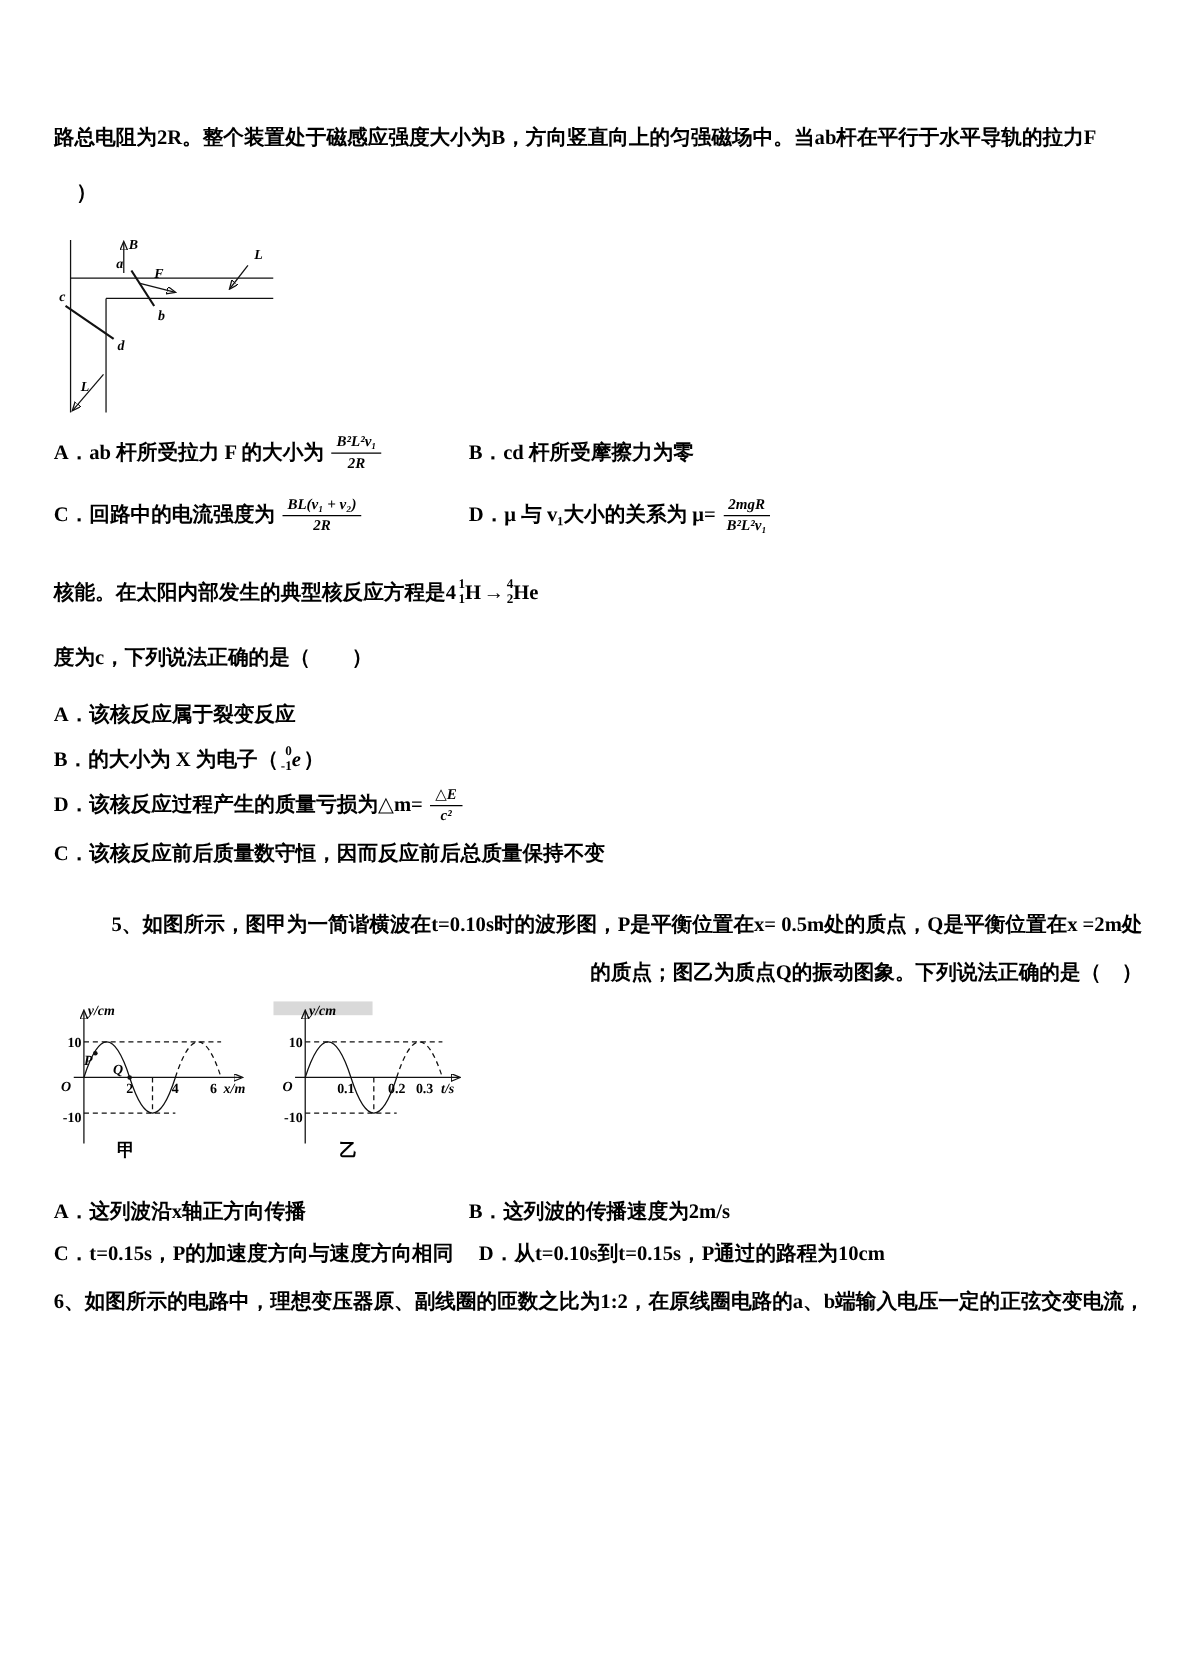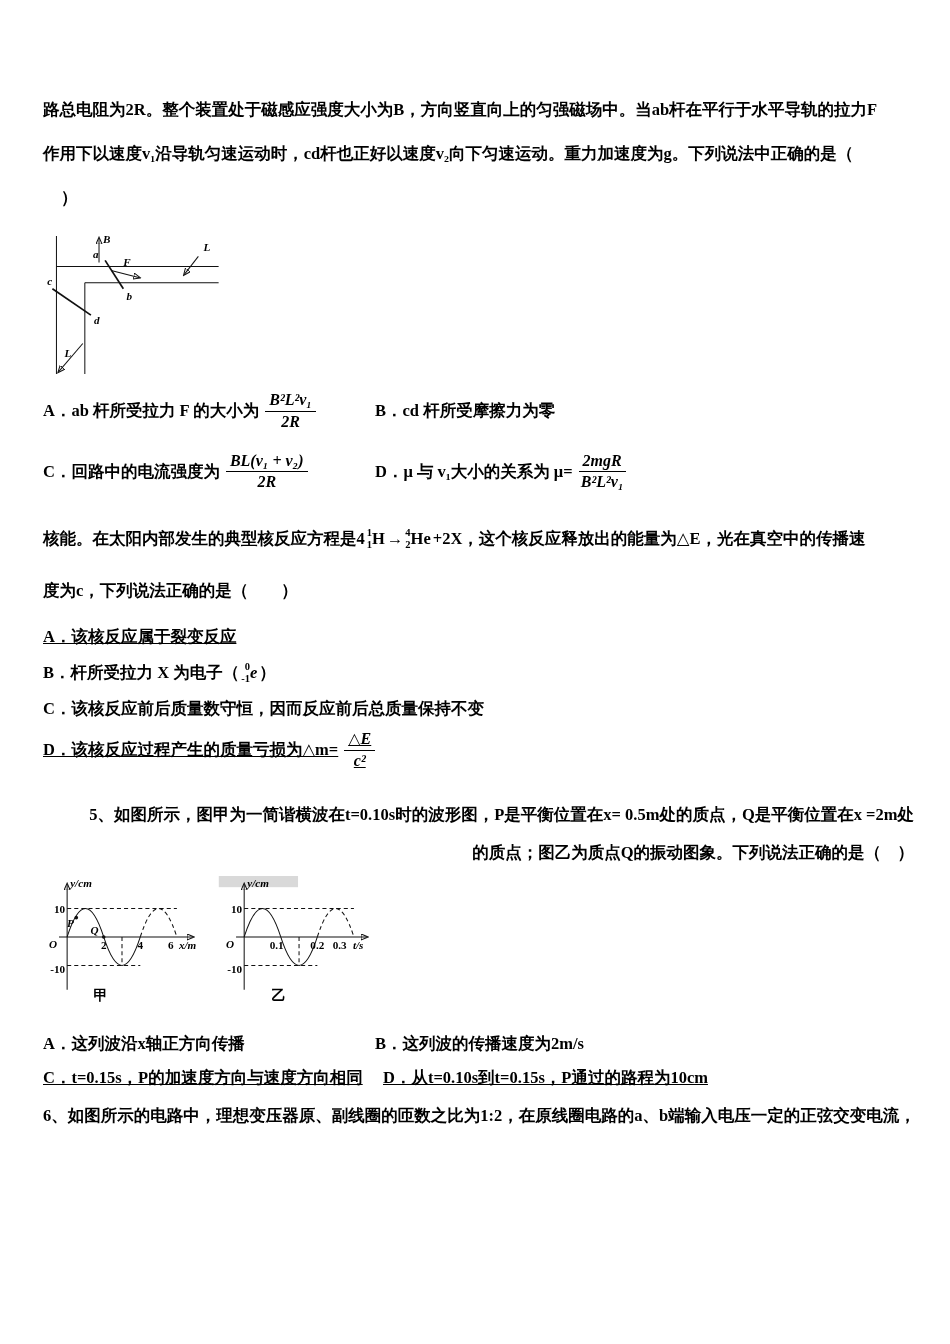--- a/index.html
+++ b/index.html
@@ -11,46 +11,45 @@
   .stem-line{line-height:44px;white-space:nowrap;}
   .q4-line{line-height:52px;}
   .q5-line{line-height:38px;}
   .indent{padding-left:18px;}
   .inline-row{display:flex;align-items:flex-end;white-space:nowrap;}
   .opt{display:flex;align-items:center;white-space:nowrap;min-height:28px;}
   .opt-grid{display:grid;grid-template-columns:332px auto;align-items:center;}
   .opt-grid.wide{grid-template-columns:340px auto;}
   .var{font-style:italic;}
   .frac{display:inline-flex;flex-direction:column;align-items:center;font-style:italic;
-        line-height:1.3;margin:0 6px;font-size:16px;}
+        line-height:1.3;margin:0 6px;font-size:12px;}
   .frac .fnum{border-bottom:1.4px solid #000;padding:0 4px;}
   .frac .fden{padding:0 2px;}
   .nuclide{display:inline-flex;align-items:center;margin:0 2px;}
   .nuclide .scripts{display:inline-flex;flex-direction:column;align-items:flex-end;
         font-size:10.5px;line-height:1.15;font-weight:600;}
   .fig-circuit{margin:10px 0 0 2px;}
   .figs{display:flex;gap:16px;margin-top:4px;align-items:center;}
   svg{display:block;}
   svg line, svg path{stroke:#111;fill:none;stroke-width:1;}
   svg .rod{stroke-width:1.7;}
   svg .dash{stroke-dasharray:4 3;}
   svg text{font-family:"Liberation Serif","DejaVu Serif",serif;font-size:11px;fill:#000;font-weight:600;}
   svg text.it{font-style:italic;}
   svg text.cap{font-size:14px;}
-  .mt6{margin-top:6px;text-decoration:underline;}  .mt8{margin-top:8px;}  .mt10{margin-top:10px;} .mt18{margin-top:18px;}
+  .mt6{margin-top:6px;}  .mt8{margin-top:8px;}  .mt10{margin-top:10px;} .mt18{margin-top:18px;}
   .mt20{margin-top:20px;} .mt24{margin-top:24px;text-align:right;} .mt28{margin-top:28px;}
 </style>
 </head>
 <body>
 
 <div class="page">
 
   <div>
     <div class="stem-line">路总电阻为2R。整个装置处于磁感应强度大小为B，方向竖直向上的匀强磁场中。当ab杆在平行于水平导轨的拉力F</div>
-    <div class="stem-line">作用下以速度v₁沿导轨匀速运动时，cd杆也正好以速度v₂向下匀速运动。重力加速度为g。下列说法中正确的是（</div>
     <div class="stem-line indent">）</div>
   </div>
 
   <div class="fig-circuit">
     <svg width="180" height="150" viewBox="0 0 175 148">
       <defs>
         <marker id="ah1" markerWidth="8" markerHeight="8" refX="6" refY="3" orient="auto">
           <path d="M0,0 L7,3 L0,6 Z" fill="#111" stroke="none"></path>
         </marker>
       </defs>
@@ -124,51 +123,50 @@
         <span>H</span>
       </span>
       <span>→</span>
       <span class="nuclide">
         <span class="scripts">
           <span>4</span>
           <span>2</span>
         </span>
         <span>He</span>
       </span>
-      <span>+2X，这个核反应释放出的能量为△E，光在真空中的传播速</span>
     </div>
     <div class="stem-line q4-line">度为c，下列说法正确的是（　　）</div>
   </div>
 
   <div class="opt mt6">
     <span>A．该核反应属于裂变反应</span>
   </div>
 
   <div class="opt mt8">
-    <span>B．杆所受拉力 X 为电子（</span>
+    <span>B．的大小为 X 为电子（</span>
     <span class="nuclide">
       <span class="scripts">
         <span>0</span>
         <span>-1</span>
       </span>
       <span class="var">e</span>
     </span>
     <span>）</span>
-  </div>
-
-  <div class="opt mt8">
-    <span>C．该核反应前后质量数守恒，因而反应前后总质量保持不变</span>
   </div>
 
   <div class="opt mt6">
     <span>D．该核反应过程产生的质量亏损为△m=</span>
     <span class="frac">
       <span class="fnum">△E</span>
       <span class="fden">c²</span>
     </span>
+  </div>
+
+  <div class="opt mt8">
+    <span>C．该核反应前后质量数守恒，因而反应前后总质量保持不变</span>
   </div>
 
   <div class="mt24">
     <div class="stem-line q5-line">5、如图所示，图甲为一简谐横波在t=0.10s时的波形图，P是平衡位置在x= 0.5m处的质点，Q是平衡位置在x =2m处</div>
     <div class="stem-line q5-line">的质点；图乙为质点Q的振动图象。下列说法正确的是（　）</div>
   </div>
 
   <div class="figs">
     <svg width="158" height="126" viewBox="0 0 152 124">
       <defs>

